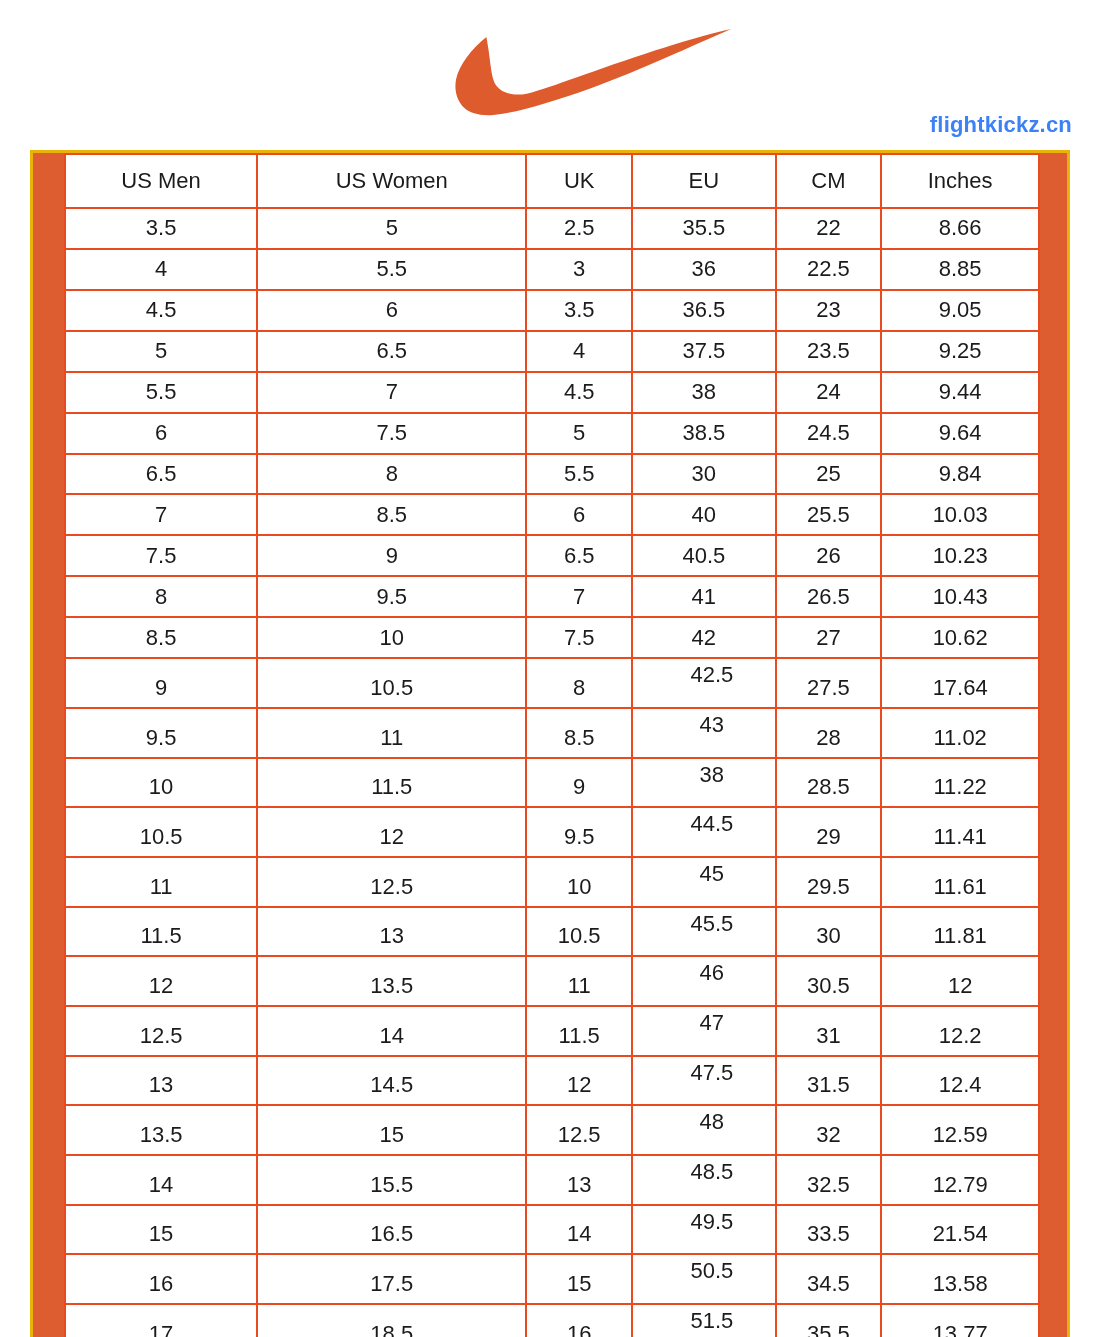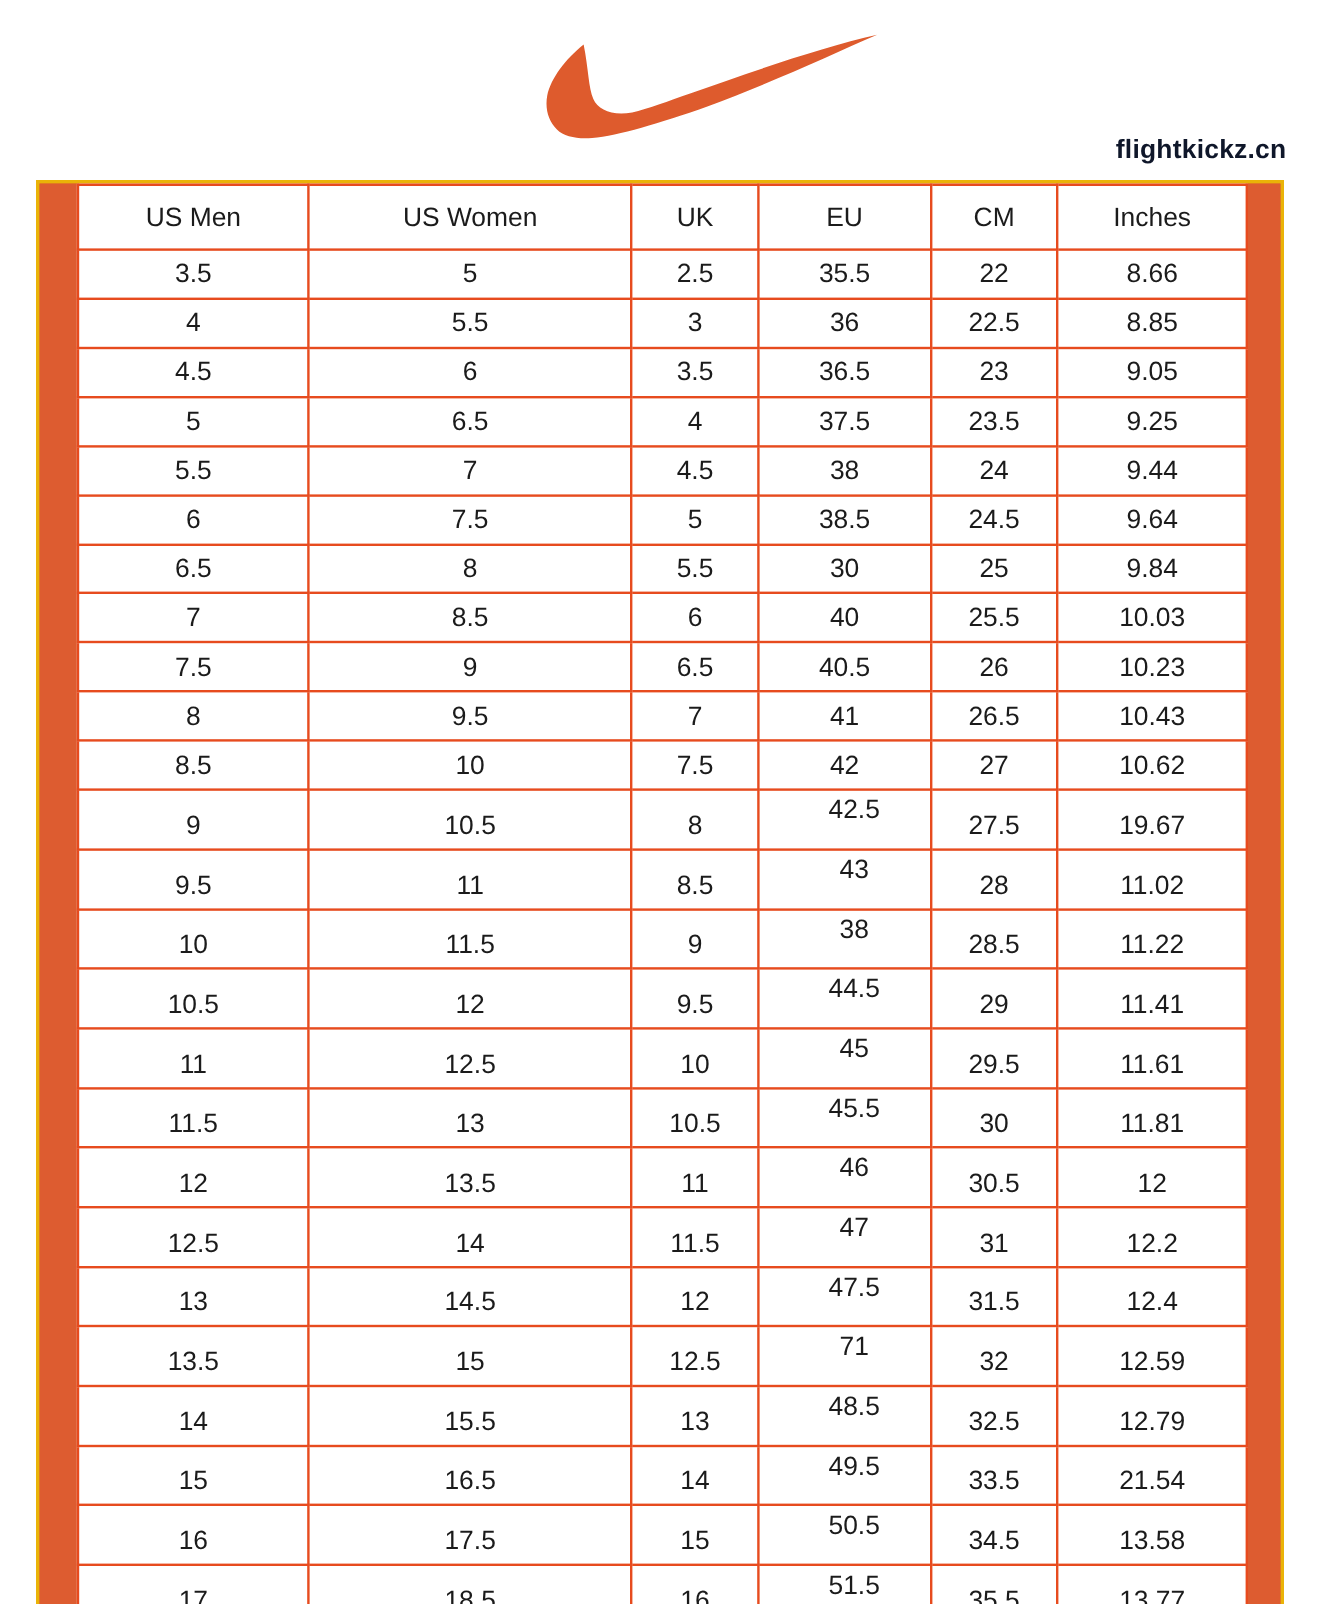--- a/index.html
+++ b/index.html
@@ -5,21 +5,21 @@
   html,body { margin:0; padding:0; background:#ffffff; }
   body {
     width:1100px; height:1337px; position:relative; overflow:hidden;
     font-family:"Liberation Sans", sans-serif;
   }
   .logo {
     position:absolute; left:453px; top:26px; width:278px; height:95px;
   }
   .site-label {
     position:absolute; right:28px; top:112px;
-    font-size:22px; font-weight:600; color:#0f172a; letter-spacing:0.2px;
+    font-size:22px; font-weight:600; color:#3b82f6; letter-spacing:0.2px;
   }
   .chart-wrap {
     position:absolute; left:30px; top:150px; width:1040px; height:1208px;
     box-sizing:border-box; background:#DD5C30;
     border:3px solid #eab308;
     display:flex;
   }
   .bar-left  { width:31px; flex:0 0 31px; background:#DD5C30; }
   .bar-right { width:27px; flex:0 0 27px; background:#DD5C30; }
   table.size-chart {
@@ -166,21 +166,21 @@
           <td>42</td>
           <td>27</td>
           <td>10.62</td>
         </tr>
         <tr>
           <td>9</td>
           <td>10.5</td>
           <td>8</td>
           <td>42.5</td>
           <td>27.5</td>
-          <td>19.67</td>
+          <td>17.64</td>
         </tr>
         <tr>
           <td>9.5</td>
           <td>11</td>
           <td>8.5</td>
           <td>43</td>
           <td>28</td>
           <td>11.02</td>
         </tr>
         <tr>
@@ -236,21 +236,21 @@
           <td>14.5</td>
           <td>12</td>
           <td>47.5</td>
           <td>31.5</td>
           <td>12.4</td>
         </tr>
         <tr>
           <td>13.5</td>
           <td>15</td>
           <td>12.5</td>
-          <td>71</td>
+          <td>48</td>
           <td>32</td>
           <td>12.59</td>
         </tr>
         <tr>
           <td>14</td>
           <td>15.5</td>
           <td>13</td>
           <td>48.5</td>
           <td>32.5</td>
           <td>12.79</td>

